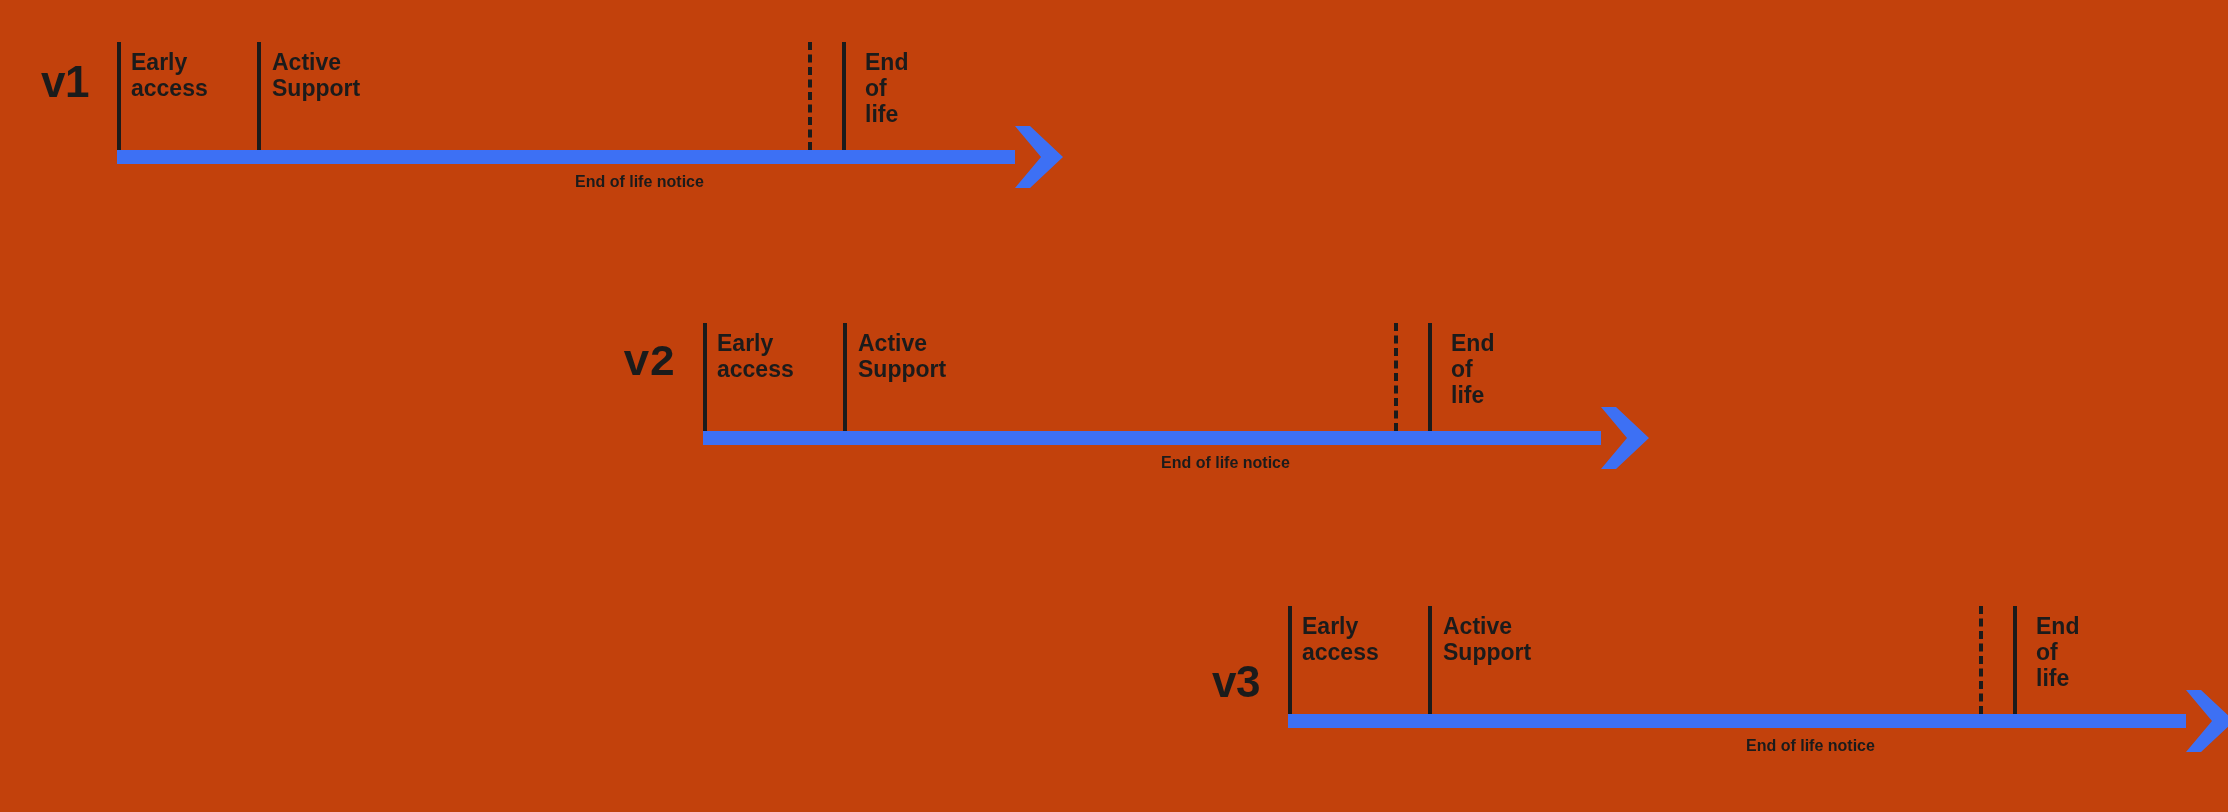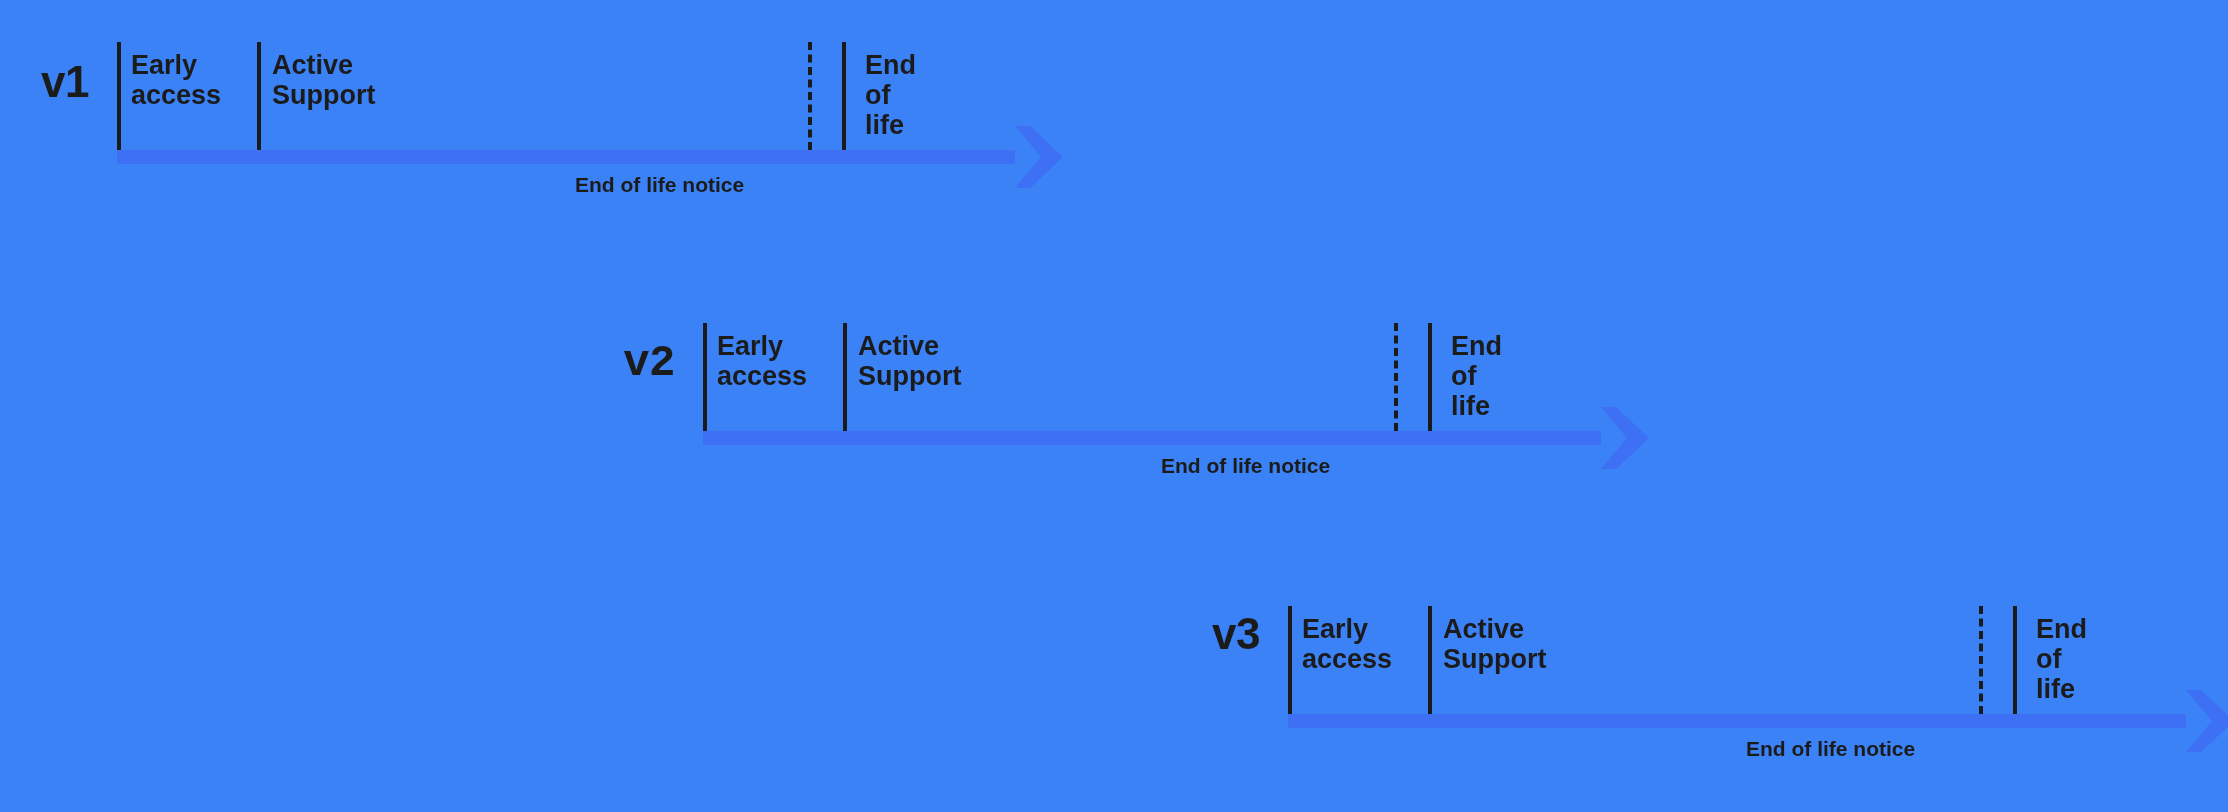--- a/index.html
+++ b/index.html
@@ -48,39 +48,39 @@
     position: absolute;
     height: 14px;
     background: #3d70f4;
   }
   
   .track-arrow {
     position: absolute;
   }
   .phase-label {
     position: absolute;
-    font-size: 27px;
+    font-size: 23px;
     font-weight: bold;
     color: #1b1b1b;
     line-height: 1.12;
     white-space: pre-line;
   }
   .notice-label {
     position: absolute;
-    font-size: 21px;
+    font-size: 16px;
     font-weight: bold;
     color: #1b1b1b;
     white-space: nowrap;
     line-height: 1;
   }
 </style>
 </head>
 <body>
 
-<div id="stage" style="width: 2228px; height: 812px; background: #3b82f6;">
+<div id="stage" style="width: 2228px; height: 812px; background: #c2410c;">
     <div class="timeline" style="left: 117px; top: 0px;">
       <div class="version-label" style="left: -28px; top: 82px; color: rgb(27, 27, 27);">v1</div>
       <div class="divider" style="left: 0px; top: 42px; height: 108px; background: rgb(27, 27, 27);"></div>
       <div class="divider" style="left: 140px; top: 42px; height: 108px; background: rgb(27, 27, 27);"></div>
       <div class="divider" style="left: 725px; top: 42px; height: 108px; background: rgb(27, 27, 27);"></div>
       <div class="divider-dashed" style="left: 691px; top: 42px; height: 108px; border-left-color: rgb(27, 27, 27);"></div>
       <div class="track-bar" style="left: 0px; top: 150px; width: 898px; background: rgb(61, 112, 244);"></div>
       <div class="track-arrow" style="left: 898px; top: 126px; width: 48px; height: 62px;"><svg width="48" height="62" viewBox="0 0 48 62">
           <path d="M0 0 L15 0 L48 31 L15 62 L0 62 L26 31 Z" fill="#3d70f4"></path>
         </svg></div>
@@ -100,21 +100,21 @@
       <div class="track-arrow" style="left: 898px; top: 407px; width: 48px; height: 62px;"><svg width="48" height="62" viewBox="0 0 48 62">
           <path d="M0 0 L15 0 L48 31 L15 62 L0 62 L26 31 Z" fill="#3d70f4"></path>
         </svg></div>
       <div class="phase-label" style="left: 14px; top: 331px; color: rgb(27, 27, 27);">Early
 access</div>
       <div class="phase-label" style="left: 155px; top: 331px; color: rgb(27, 27, 27);">Active Support</div>
       <div class="phase-label" style="left: 748px; top: 331px; color: rgb(27, 27, 27);">End of life</div>
       <div class="notice-label" style="left: 458px; top: 455px; color: rgb(27, 27, 27);">End of life notice</div>
     </div>
     <div class="timeline" style="left: 1288px; top: 0px;">
-      <div class="version-label" style="left: -28px; top: 634px; color: rgb(27, 27, 27); text-align: right;">v3</div>
+      <div class="version-label" style="left: -28px; top: 682px; color: rgb(27, 27, 27); text-align: right;">v3</div>
       <div class="divider" style="left: 0px; top: 606px; height: 108px; background: rgb(27, 27, 27);"></div>
       <div class="divider" style="left: 140px; top: 606px; height: 108px; background: rgb(27, 27, 27);"></div>
       <div class="divider" style="left: 725px; top: 606px; height: 108px; background: rgb(27, 27, 27);"></div>
       <div class="divider-dashed" style="left: 691px; top: 606px; height: 108px; border-left-color: rgb(27, 27, 27);"></div>
       <div class="track-bar" style="left: 0px; top: 714px; width: 898px; background: rgb(61, 112, 244);"></div>
       <div class="track-arrow" style="left: 898px; top: 690px; width: 48px; height: 62px;"><svg width="48" height="62" viewBox="0 0 48 62">
           <path d="M0 0 L15 0 L48 31 L15 62 L0 62 L26 31 Z" fill="#3d70f4"></path>
         </svg></div>
       <div class="phase-label" style="left: 14px; top: 614px; color: rgb(27, 27, 27);">Early
 access</div>

